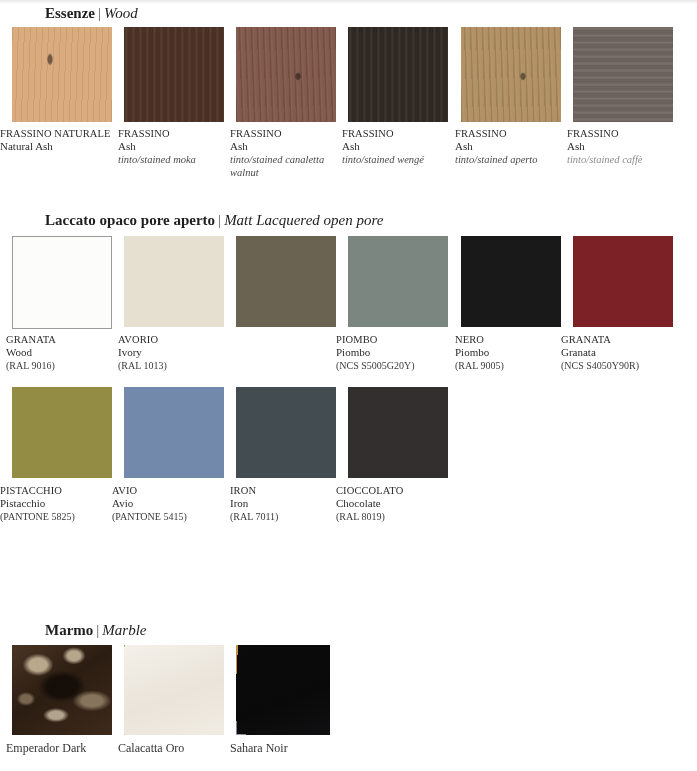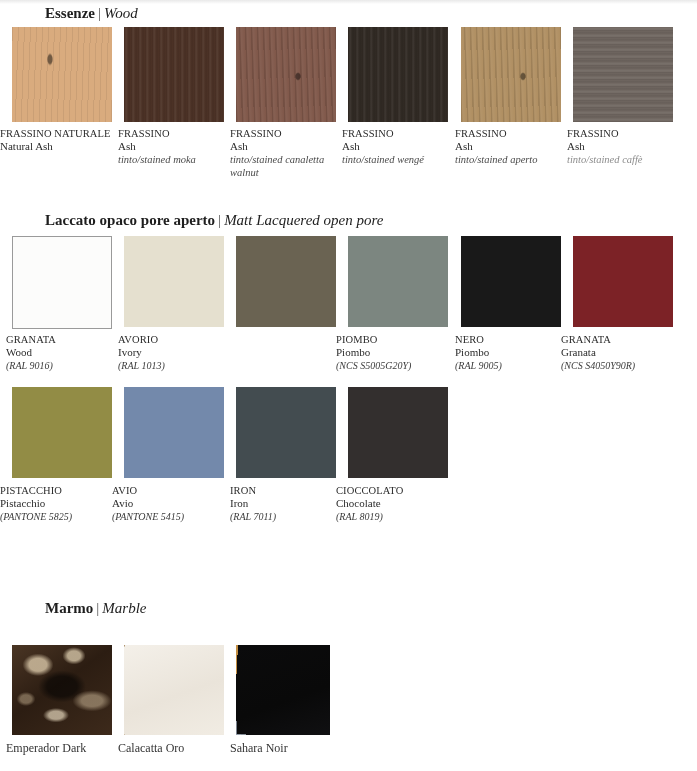--- a/index.html
+++ b/index.html
@@ -29,21 +29,21 @@
   .chip.bordered{width:98px;height:93px;border:1px solid #9a9a9a;}
   .chip.lacquer{height:91px;}
   .chip.marble{height:90px;}
 
   .caption{position:absolute;left:-6px;width:112px;text-align:left;}
   .cap-line{display:block;white-space:nowrap;}
   .cap-name{font-size:10.5px;line-height:13px;letter-spacing:.1px;color:#2c2c2c;}
   .cap-en{font-size:11px;line-height:13px;color:#2c2c2c;}
   .cap-note{font-size:10.5px;line-height:13px;font-style:italic;color:#4a4a4a;}
   .cap-note.faded{color:#8c8c8c;}
-  .cap-code{font-size:10px;line-height:13px;font-style:italic;color:#3b3b3b;}
+  .cap-code{font-size:10px;line-height:13px;color:#3b3b3b;}
   .cap-marble{font-size:12px;line-height:14px;color:#333;}
   .caption.wide{width:124px;left:-12px;}
 
   
   .grain{position:absolute;inset:0;}
   .grain.fine{
     background-image:repeating-linear-gradient(90deg,
       rgba(0,0,0,.10) 0px, rgba(0,0,0,0) 1px, rgba(255,255,255,.07) 2px,
       rgba(0,0,0,0) 4px, rgba(0,0,0,.07) 5px, rgba(0,0,0,0) 7px);
   }
@@ -270,21 +270,21 @@
         <span class="cap-line cap-name">CIOCCOLATO</span>
         <span class="cap-line cap-en">Chocolate</span>
         <span class="cap-line cap-code">(RAL 8019)</span>
       </span>
     </div>
 
   </div>
 </div>
 
 <div class="section" style="top:0;">
-  <div class="section-title" style="top:599px;">
+  <div class="section-title" style="top:621px;">
     <span class="it">Marmo</span><span class="sep">|</span><span class="en">Marble</span>
   </div>
 
   <div class="swatch-row" style="top:645px;">
 
     <div class="swatch" style="left:12px;">
       <span class="chip marble marble-emp"></span>
       <span class="caption" style="top:96px;">
         <span class="cap-line cap-marble">Emperador Dark</span>
       </span>

